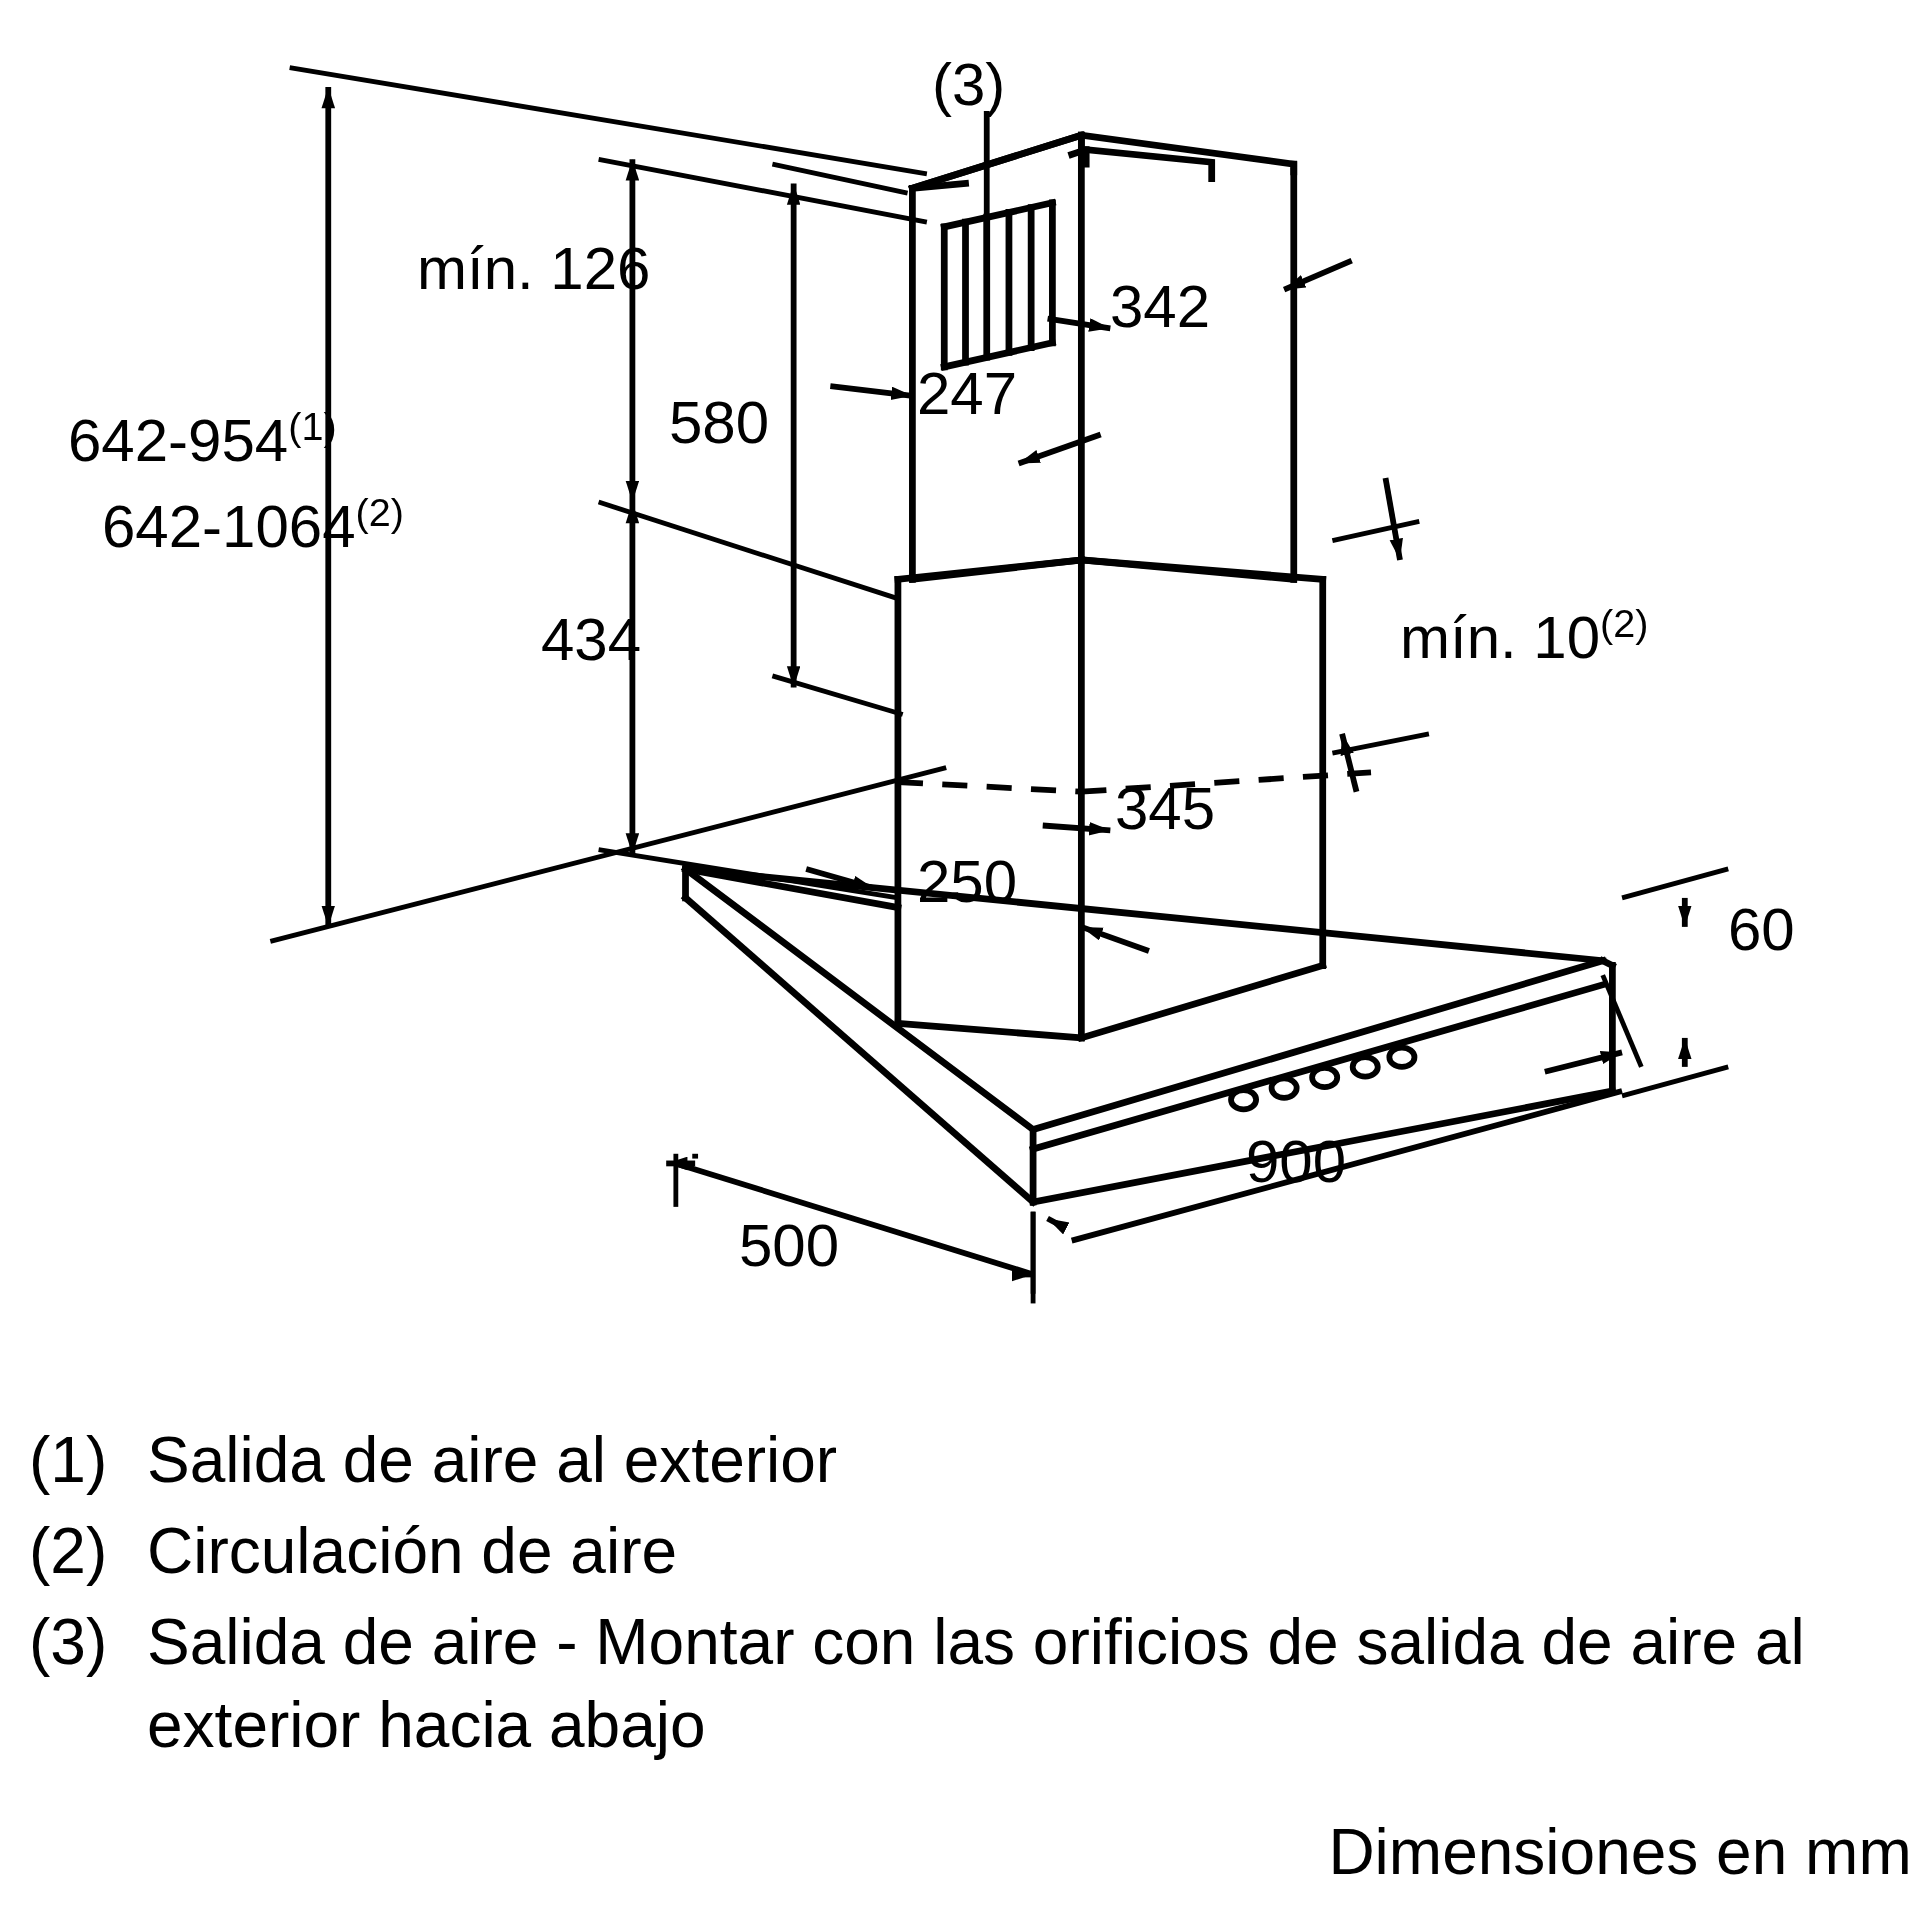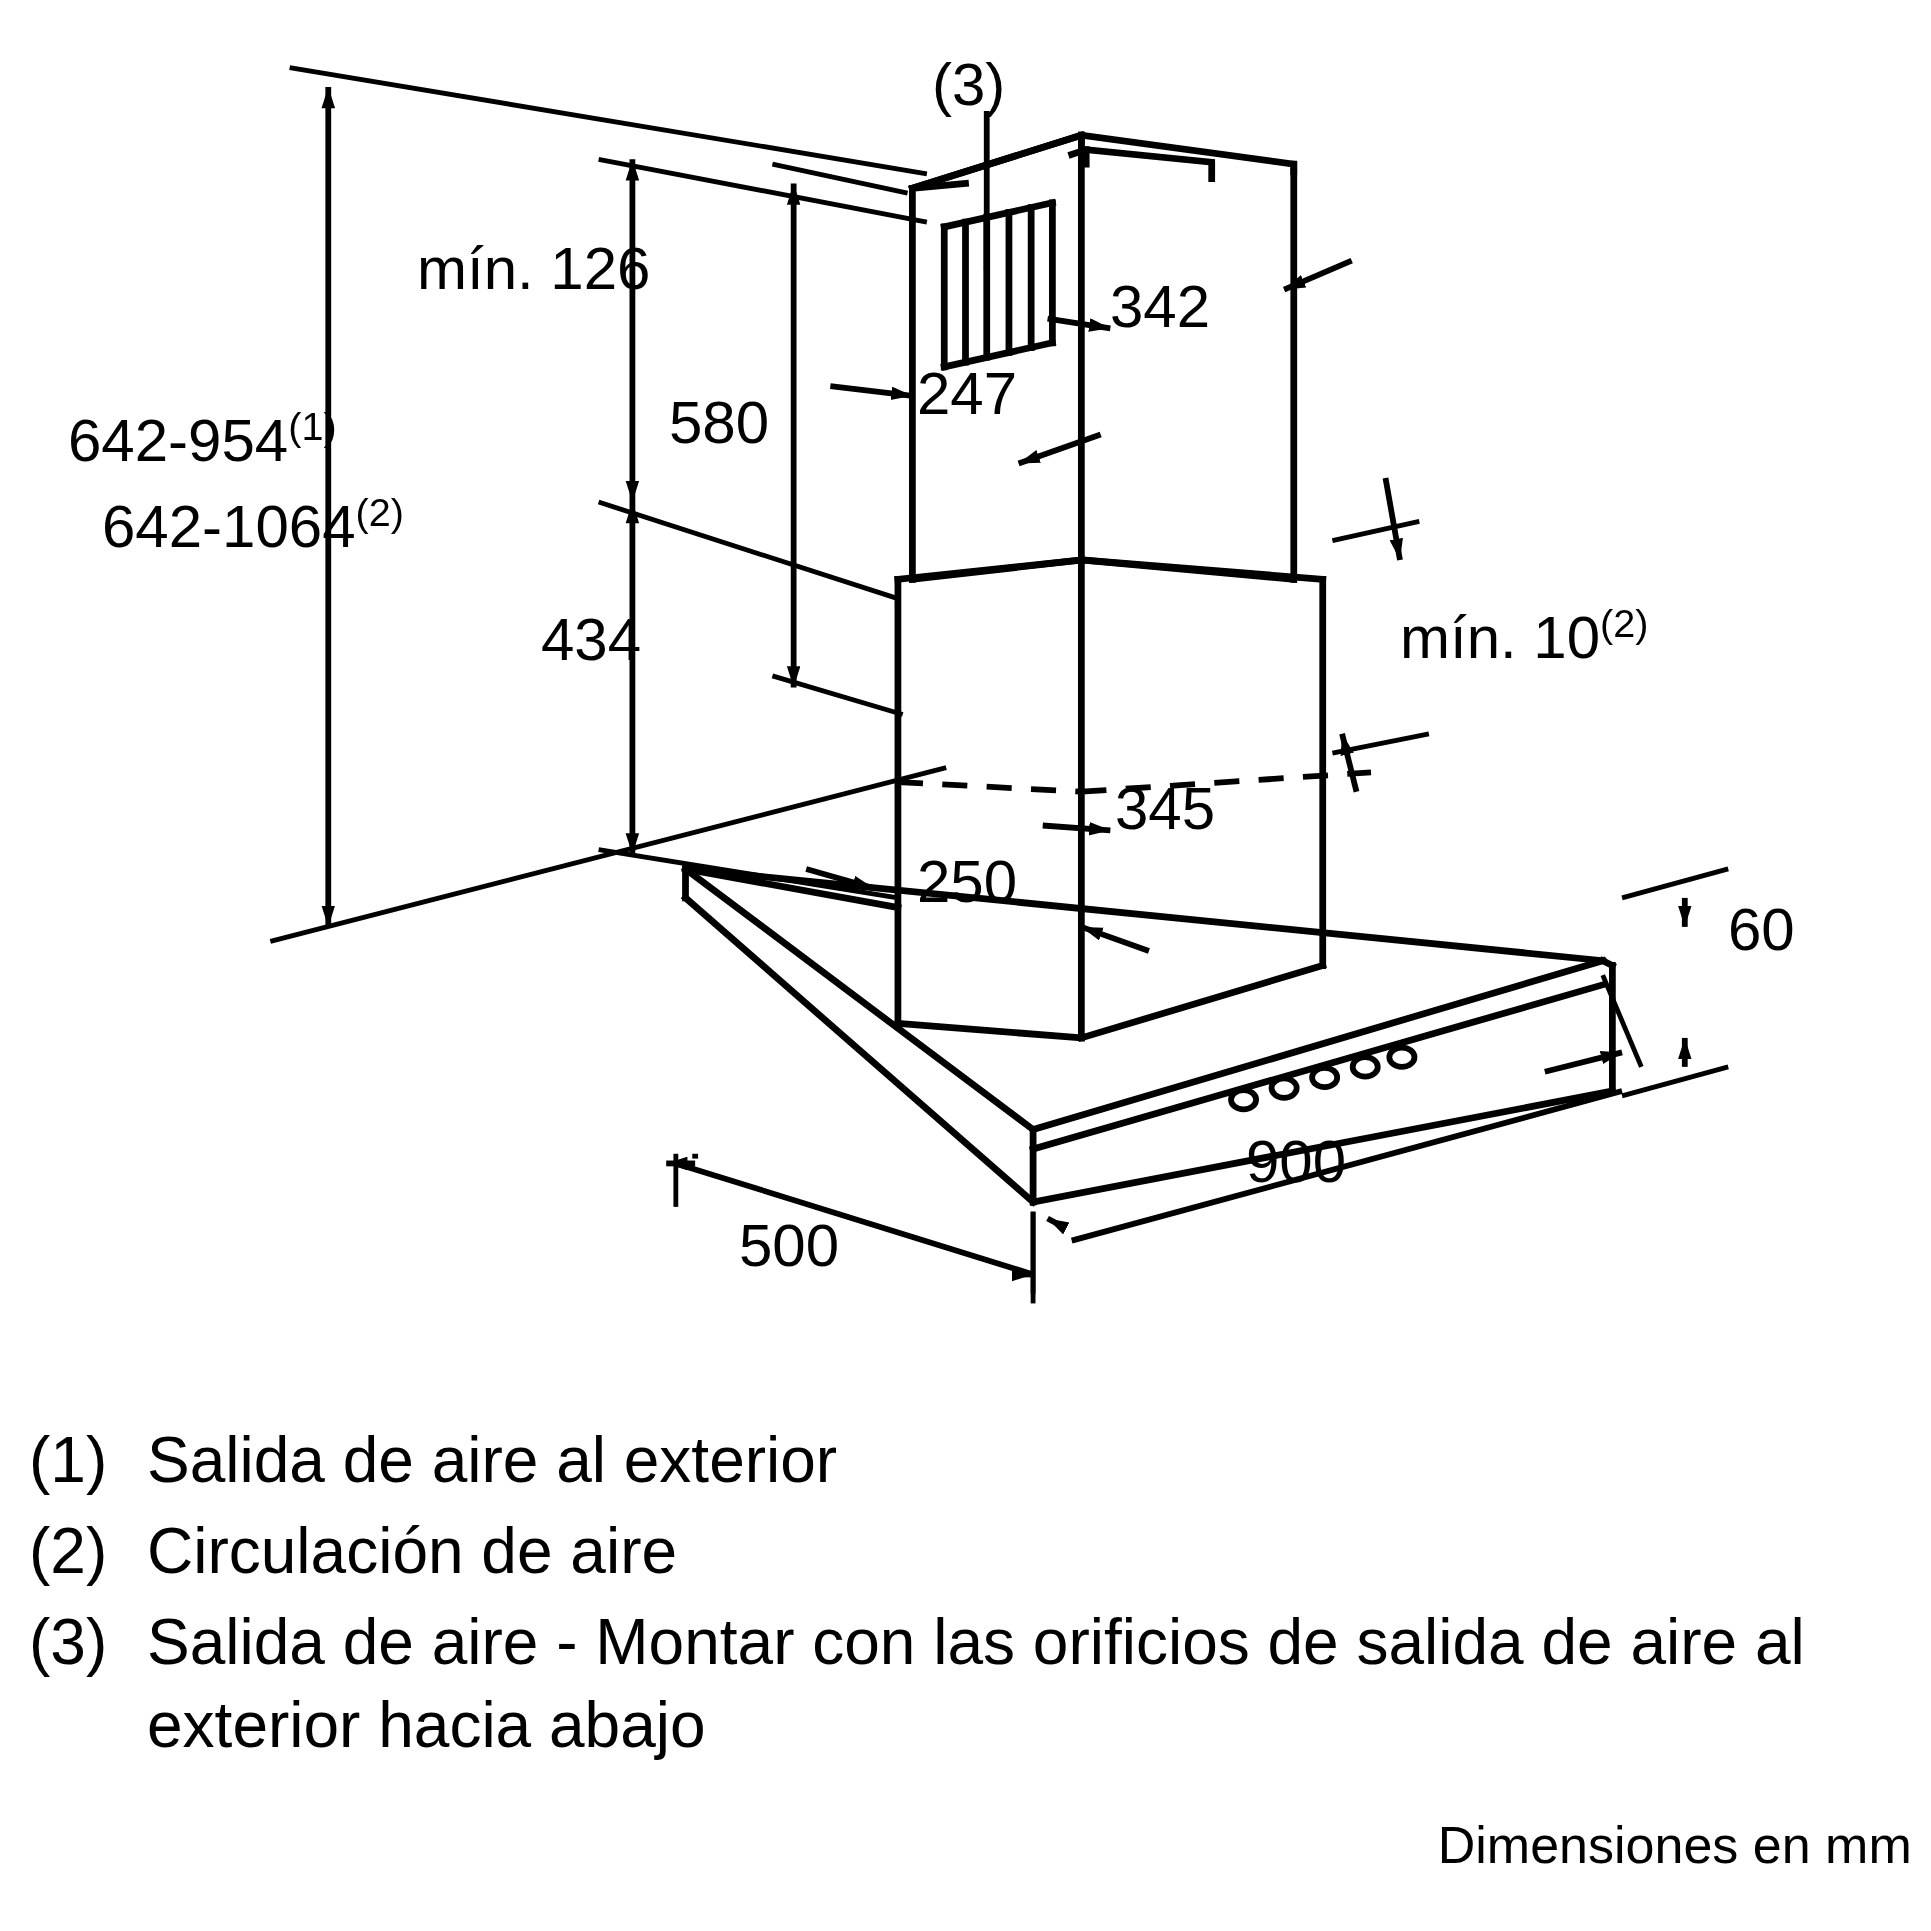--- a/index.html
+++ b/index.html
@@ -58,21 +58,21 @@
     width: 118px;
   }
   .legend-text {
     flex: 1 1 auto;
   }
   .footnote {
     position: absolute;
     right: 19.3px;
     top: 1815px;
     font-family: "Liberation Sans", sans-serif;
-    font-size: 52px;
+    font-size: 64px;
     color: #000;
     text-align: right;
     white-space: nowrap;
   }
 </style>
 </head>
 <body>
 
 <div id="sheet">
 

